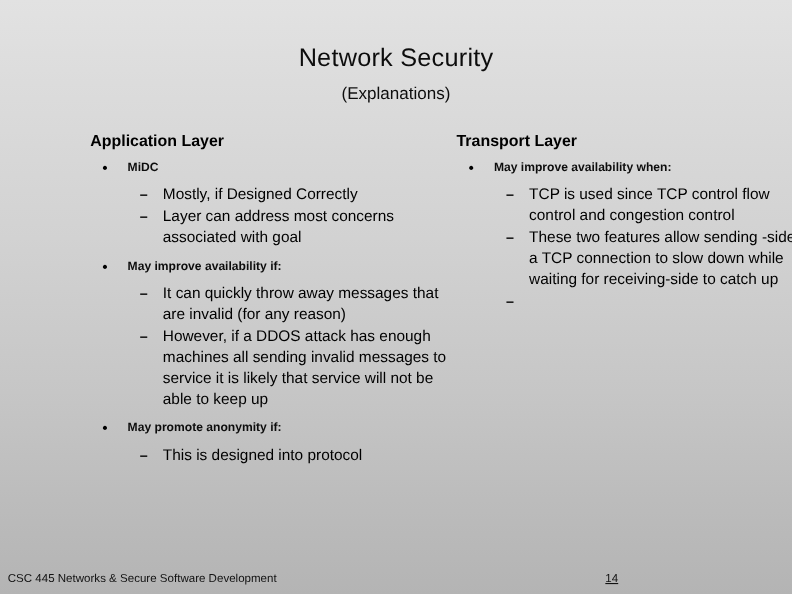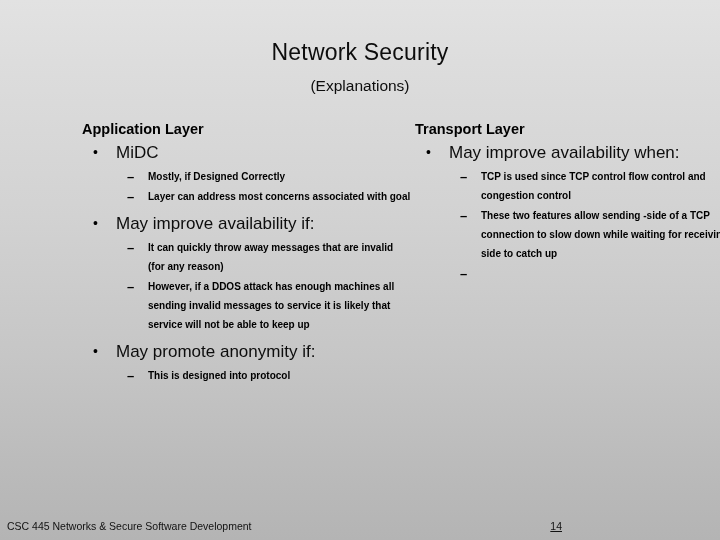--- a/index.html
+++ b/index.html
@@ -80,22 +80,22 @@
   }
   li.lvl1-item > .bullet-dot {
     position: absolute;
     left: 11px;
     top: 0;
     font-size: 14px;
     line-height: 23px;
   }
   li.lvl1-item > .lvl1-text {
     display: block;
-    font-size: 17px;
-    font-weight: 400;
+    font-size: 11px;
+    font-weight: 700;
     line-height: 23px;
     color: #0d0d0d;
   }
 
   ul.lvl2 {
     list-style: none;
     margin: 3px 0 6px 0;
     padding: 0;
   }
   li.lvl2-item {
@@ -106,22 +106,22 @@
   li.lvl2-item > .bullet-dash {
     position: absolute;
     left: 11px;
     top: 0;
     font-size: 13px;
     font-weight: bold;
     line-height: 19px;
   }
   li.lvl2-item > .lvl2-text {
     display: block;
-    font-size: 10px;
-    font-weight: bold;
+    font-size: 14px;
+    font-weight: normal;
     line-height: 19px;
     color: #000;
   }
 
   
   #column-right ul.lvl2 { margin-top: 3px; }
 
   
   #footer {
     position: absolute;

